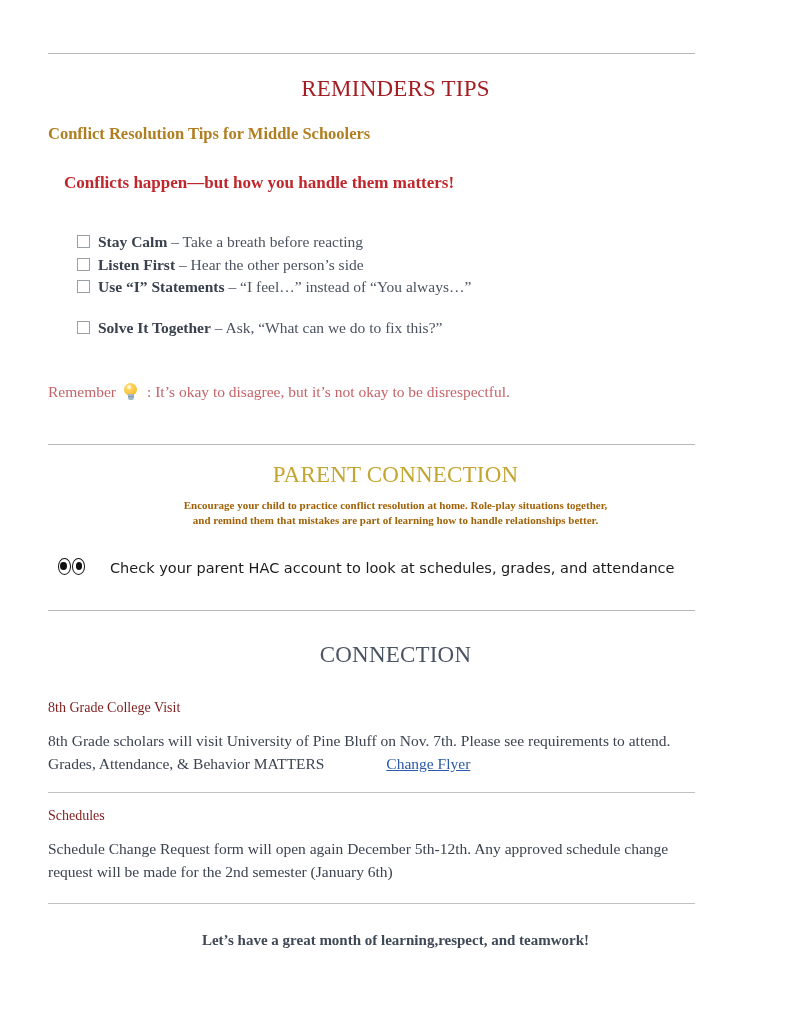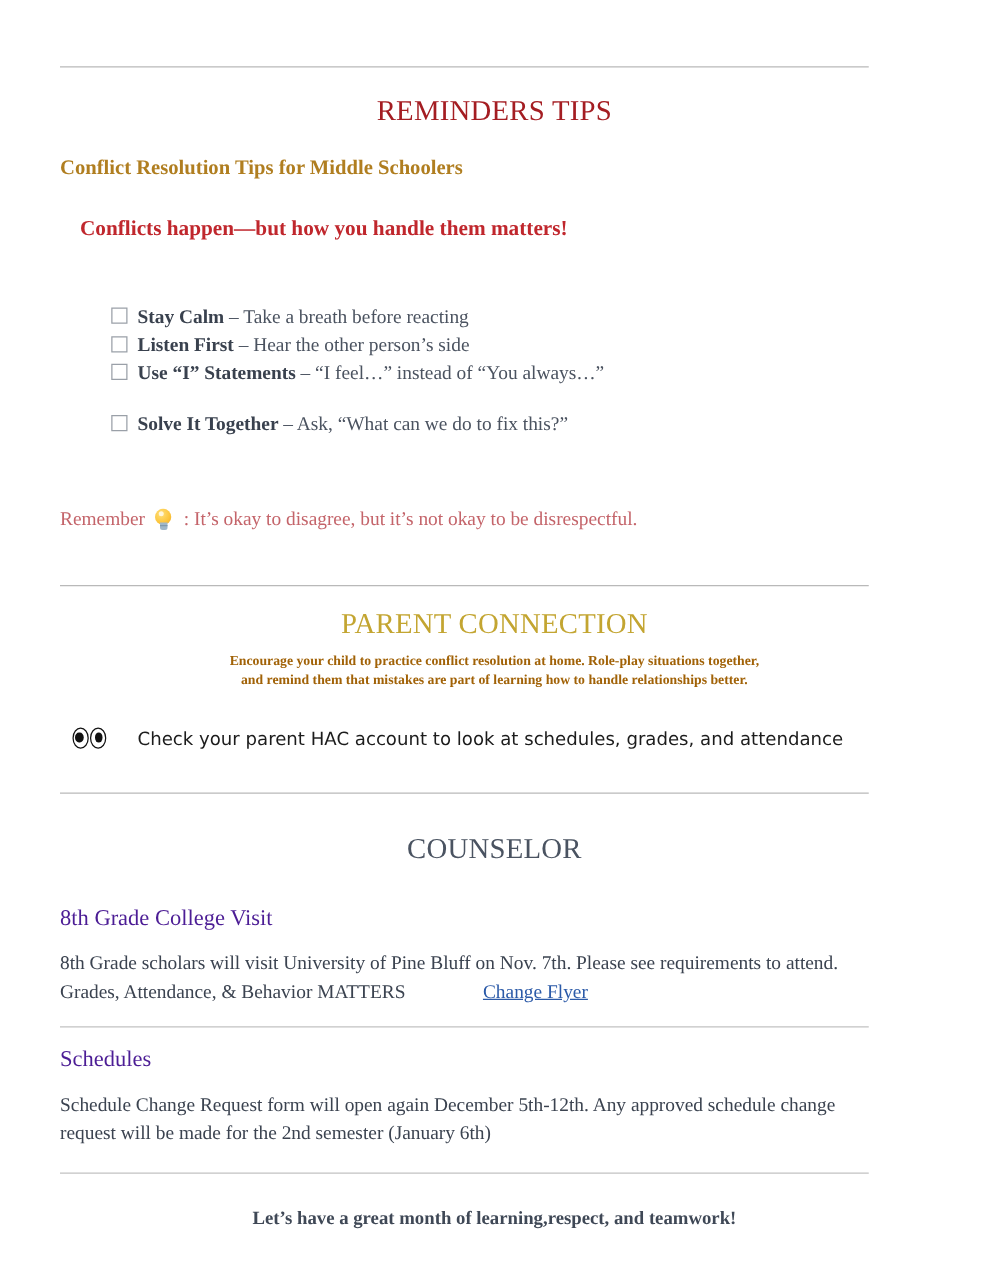--- a/index.html
+++ b/index.html
@@ -60,21 +60,21 @@
     font-size: 17px;
     font-weight: bold;
     color: #c0272d;
     margin: 16px;
     line-height: 1.35;
   }
 
   
   .checklist {
     list-style: none;
-    margin: 12px;
+    margin: 0;
     padding: 0;
   }
   .check-item {
     font-size: 15.5px;
     line-height: 1.47;
     color: #4b5360;
     display: flex;
     align-items: baseline;
   }
   .check-item .box {
@@ -186,22 +186,22 @@
   .eyes .eye.right::after { left: 2.6px; }
   .hac-text {
     font-family: "DejaVu Sans", "Liberation Sans", sans-serif;
     font-size: 14.5px;
     color: #1c1c1c;
     line-height: 1.4;
   }
 
   
   .rem-head {
-    font-size: 18px;
-    color: #4c1d95;
+    font-size: 14px;
+    color: #7f1d1d;
     line-height: 1.4;
     margin: 0;
   }
   .rem-body {
     font-size: 15.5px;
     color: #3b4350;
     line-height: 1.47;
     margin: 0;
     width: 645px;
   }
@@ -286,21 +286,21 @@
         <span class="eye left"></span>
           <span class="eye right"></span>
       </span>
       <span class="hac-text">Check your parent HAC account to look at schedules, grades, and attendance</span>
     </div>
 
     <div style="height:32px"></div>
     <hr class="rule">
 
     <div style="height:30px"></div>
-    <h1 class="section-title slate">COUNSELOR</h1>
+    <h1 class="section-title slate">CONNECTION</h1>
 
     <div style="height:29px"></div>
     <p class="rem-head">8th Grade College Visit</p>
 
     <div style="height:13px"></div>
     <p class="rem-body"><span>8th Grade scholars will visit University of Pine Bluff on Nov. 7th. Please see requirements to attend. Grades, Attendance, &amp; Behavior MATTERS</span><a class="flyer-link">Change Flyer</a></p>
 
     <div style="height:16px"></div>
     <hr class="rule thin">
 

